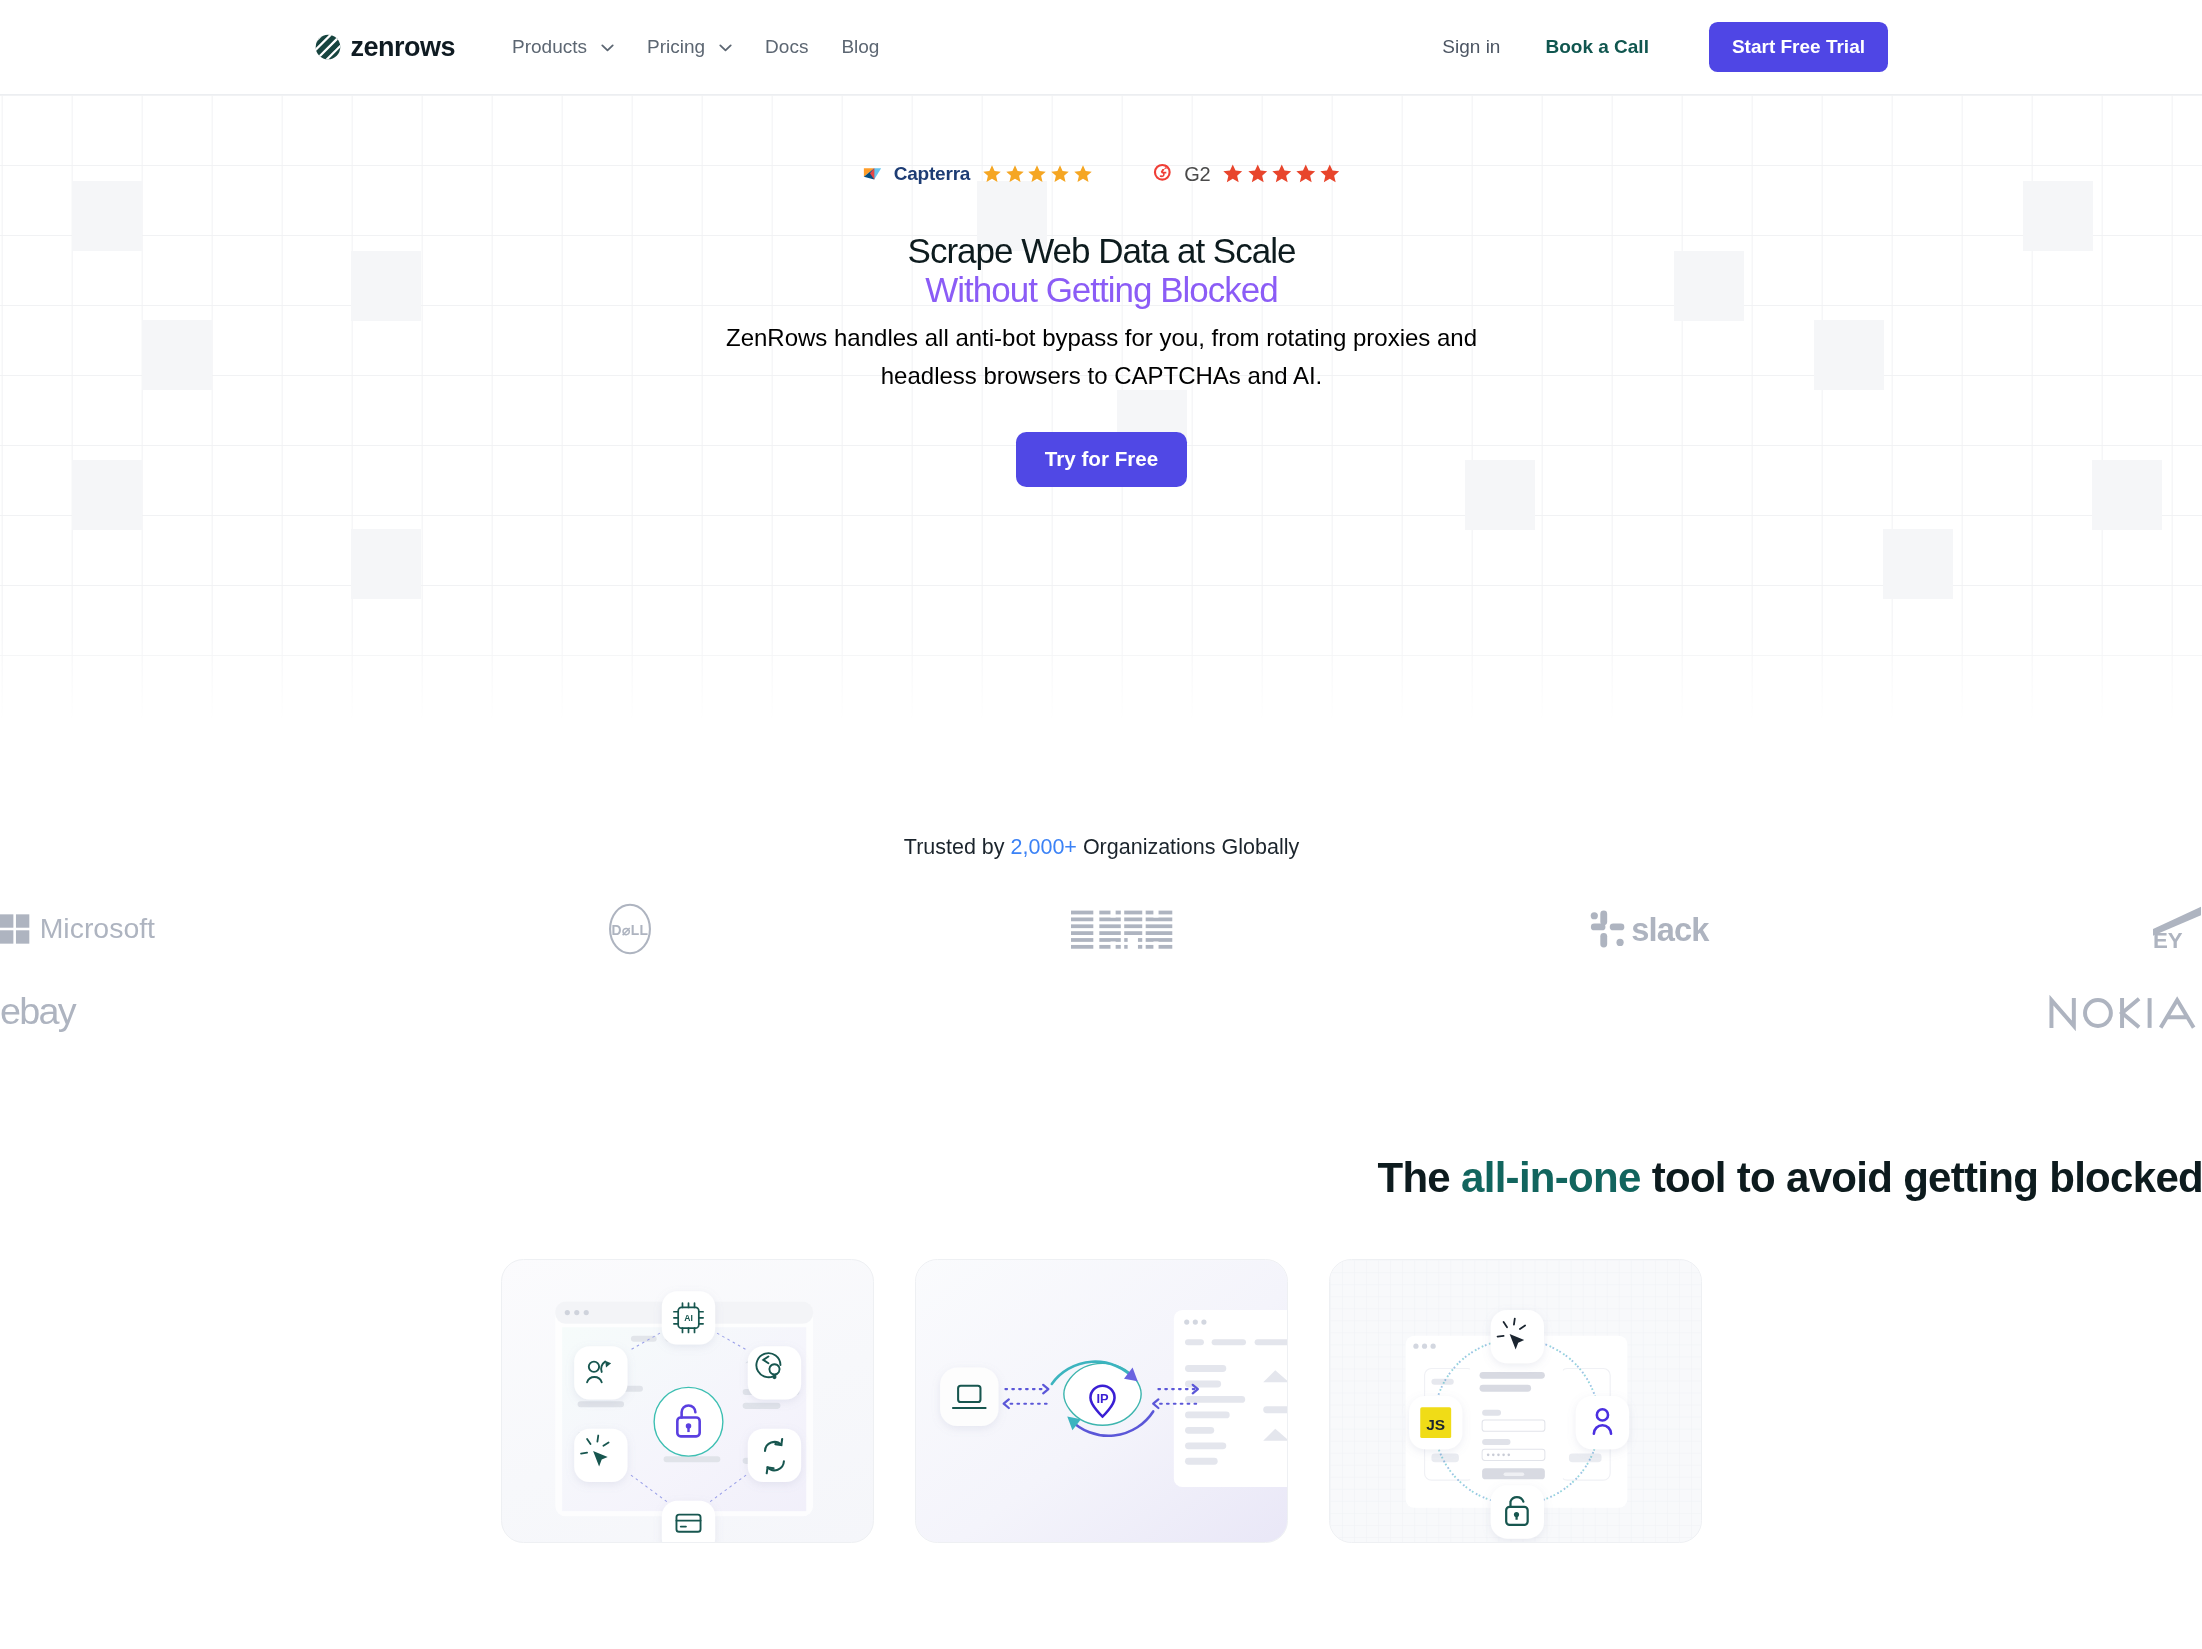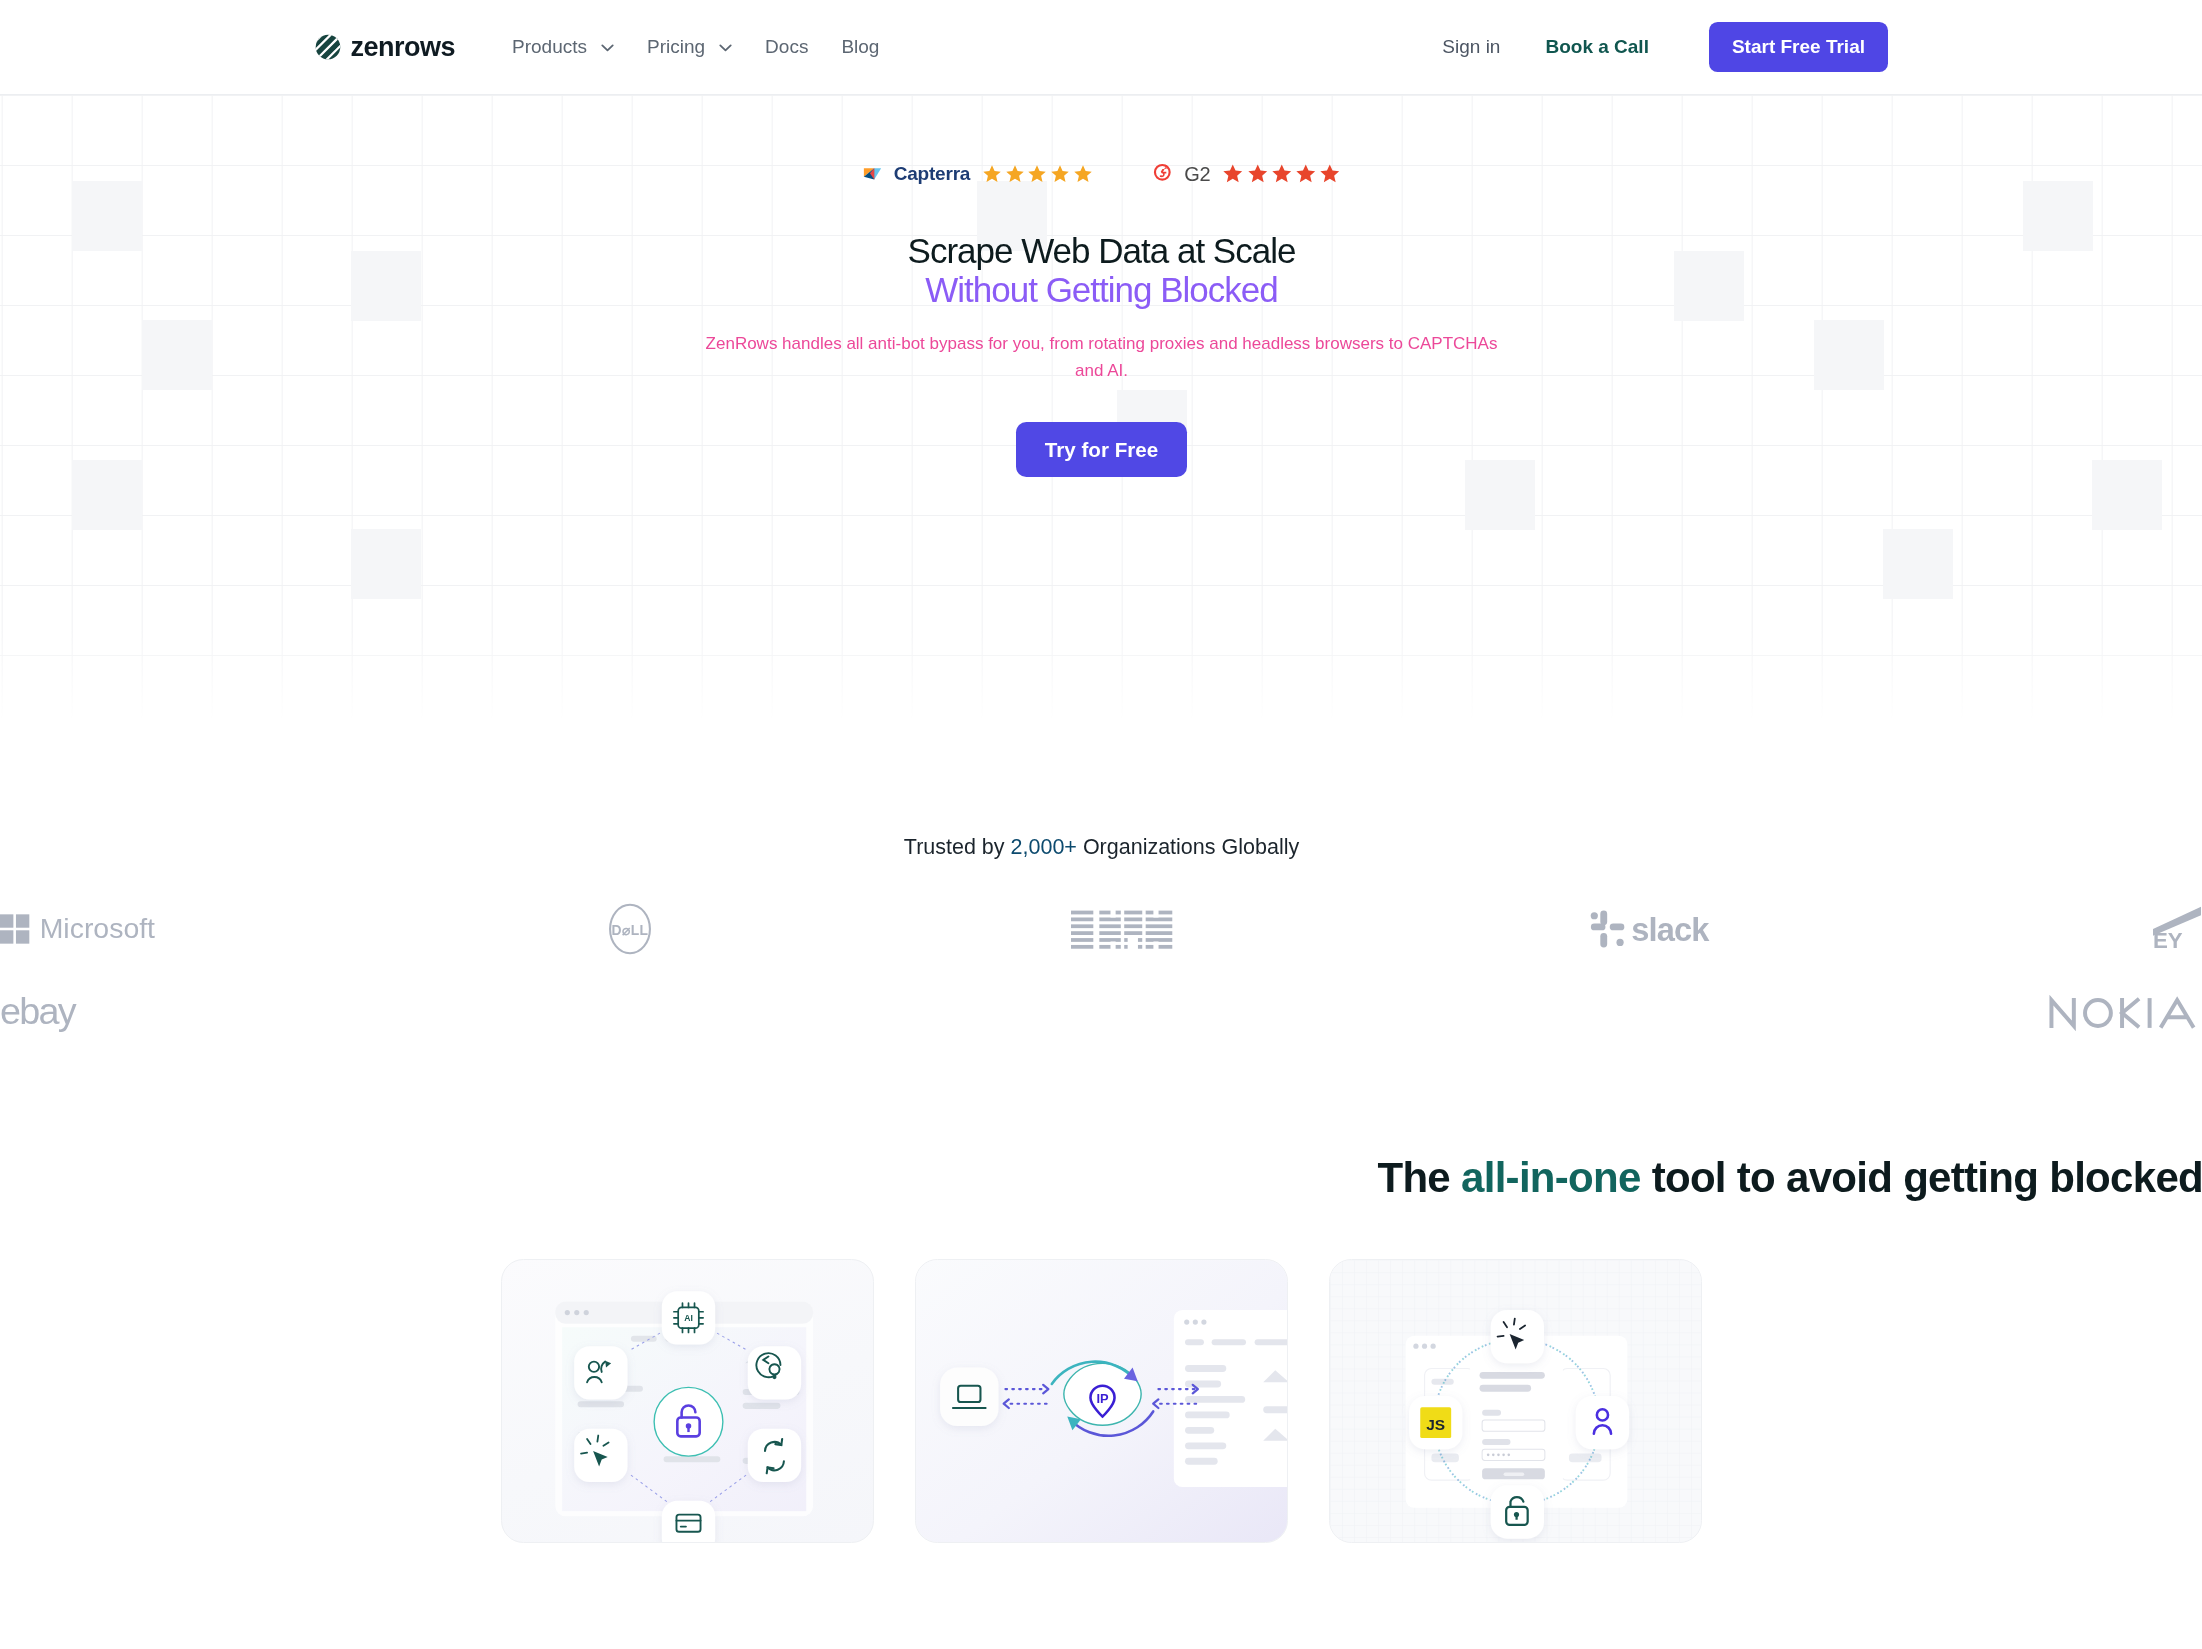--- a/index.html
+++ b/index.html
@@ -154,24 +154,24 @@
     margin-top: 40px;
     font-size: 35px;
     font-weight: 400;
     color: #0d1b1e;
     line-height: 1.12;
     letter-spacing: -1px;
   }
   .hero-title .teal { color: #8b5cf6; display: block; }
 
   .hero-sub {
-    margin-top: 22px;
-    font-size: 17px;
+    margin-top: 10px;
+    font-size: 24px;
     line-height: 1.55;
-    color: #ec4899;
+    color: #000000;
     max-width: 792px;
     margin-left: auto;
     margin-right: auto;
   }
   .try-btn {
     margin-top: 38px;
     display: inline-block;
     background: #5048e5;
     color: #fff;
     font-size: 20.6px;
@@ -185,21 +185,21 @@
 
   
   .trusted {
     margin-top: 112px;
     text-align: center;
   }
   .trusted-title {
     font-size: 21.5px;
     color: #1b242c;
   }
-  .trusted-title .hl { color: #0c4a6e; }
+  .trusted-title .hl { color: #3b82f6; }
   .logo-row {
     display: flex;
     justify-content: space-between;
     align-items: center;
     gap: 83px;
     margin-top: 43px;
   }
   .logo-row.row2 { margin-top: 36px; gap: 96px; }
   .brand { color: #aeb4c0; display:flex; align-items:center; }
   .brand svg { display:block; }

